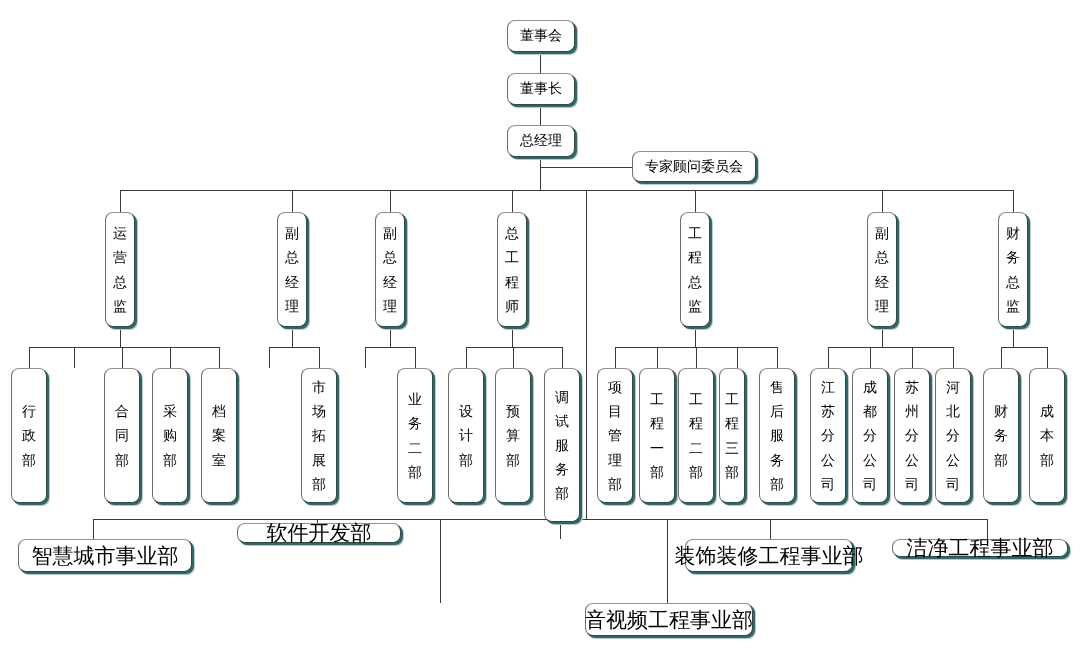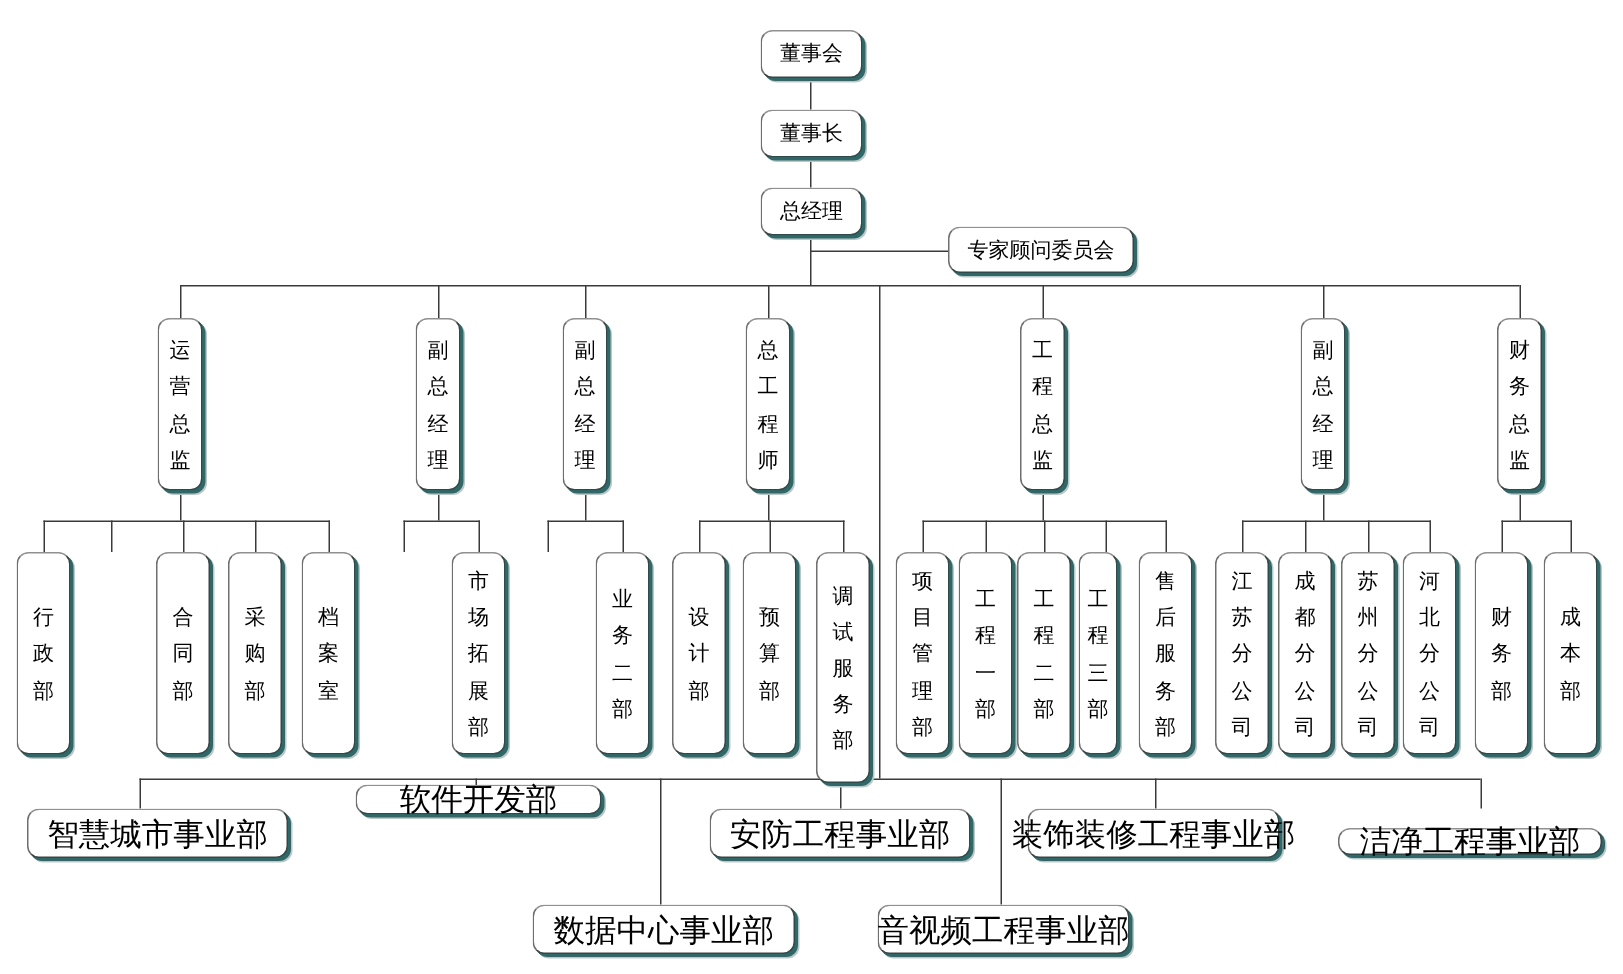--- a/index.html
+++ b/index.html
@@ -186,29 +186,23 @@
   <div class="box" style="left:1029px;top:368px;width:36px;height:135px">
     <span class="vt">成本部</span>
   </div>
 
   <div class="box hbox bu" style="left:18px;top:539px;width:174px;height:33px">
     <span>智慧城市事业部</span>
   </div>
   <div class="box hbox bu" style="left:237px;top:523px;width:164px;height:20px">
     <span>软件开发部</span>
   </div>
-  <div class="box hbox bu" style="left:473px;top:539px;width:174px;height:33px">
-    <span>安防工程事业部</span>
-  </div>
   <div class="box hbox bu" style="left:685px;top:539px;width:168px;height:33px">
     <span>装饰装修工程事业部</span>
   </div>
-  <div class="box hbox bu" style="left:892px;top:552px;width:176px;height:18px">
+  <div class="box hbox bu" style="left:892px;top:539px;width:176px;height:18px">
     <span>洁净工程事业部</span>
-  </div>
-  <div class="box hbox bu" style="left:355px;top:603px;width:175px;height:33px">
-    <span>数据中心事业部</span>
   </div>
   <div class="box hbox bu" style="left:585px;top:603px;width:168px;height:33px">
     <span>音视频工程事业部</span>
   </div>
 
 </div>
 
 </body></html>

